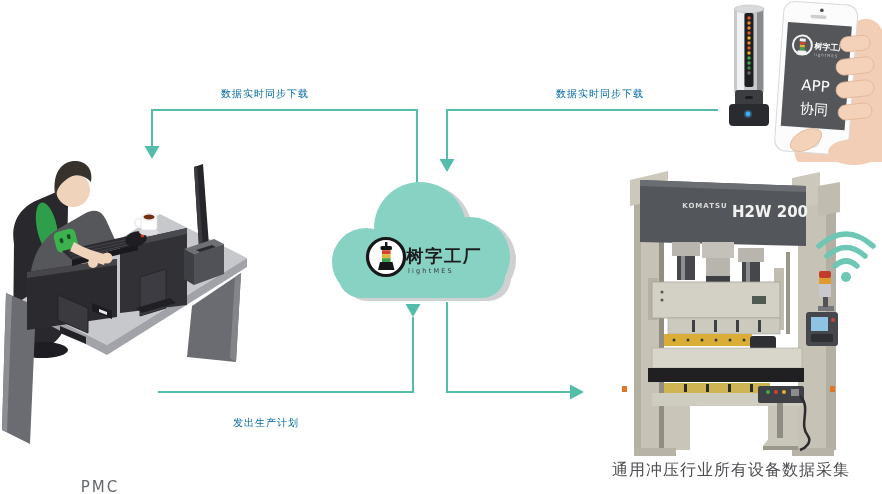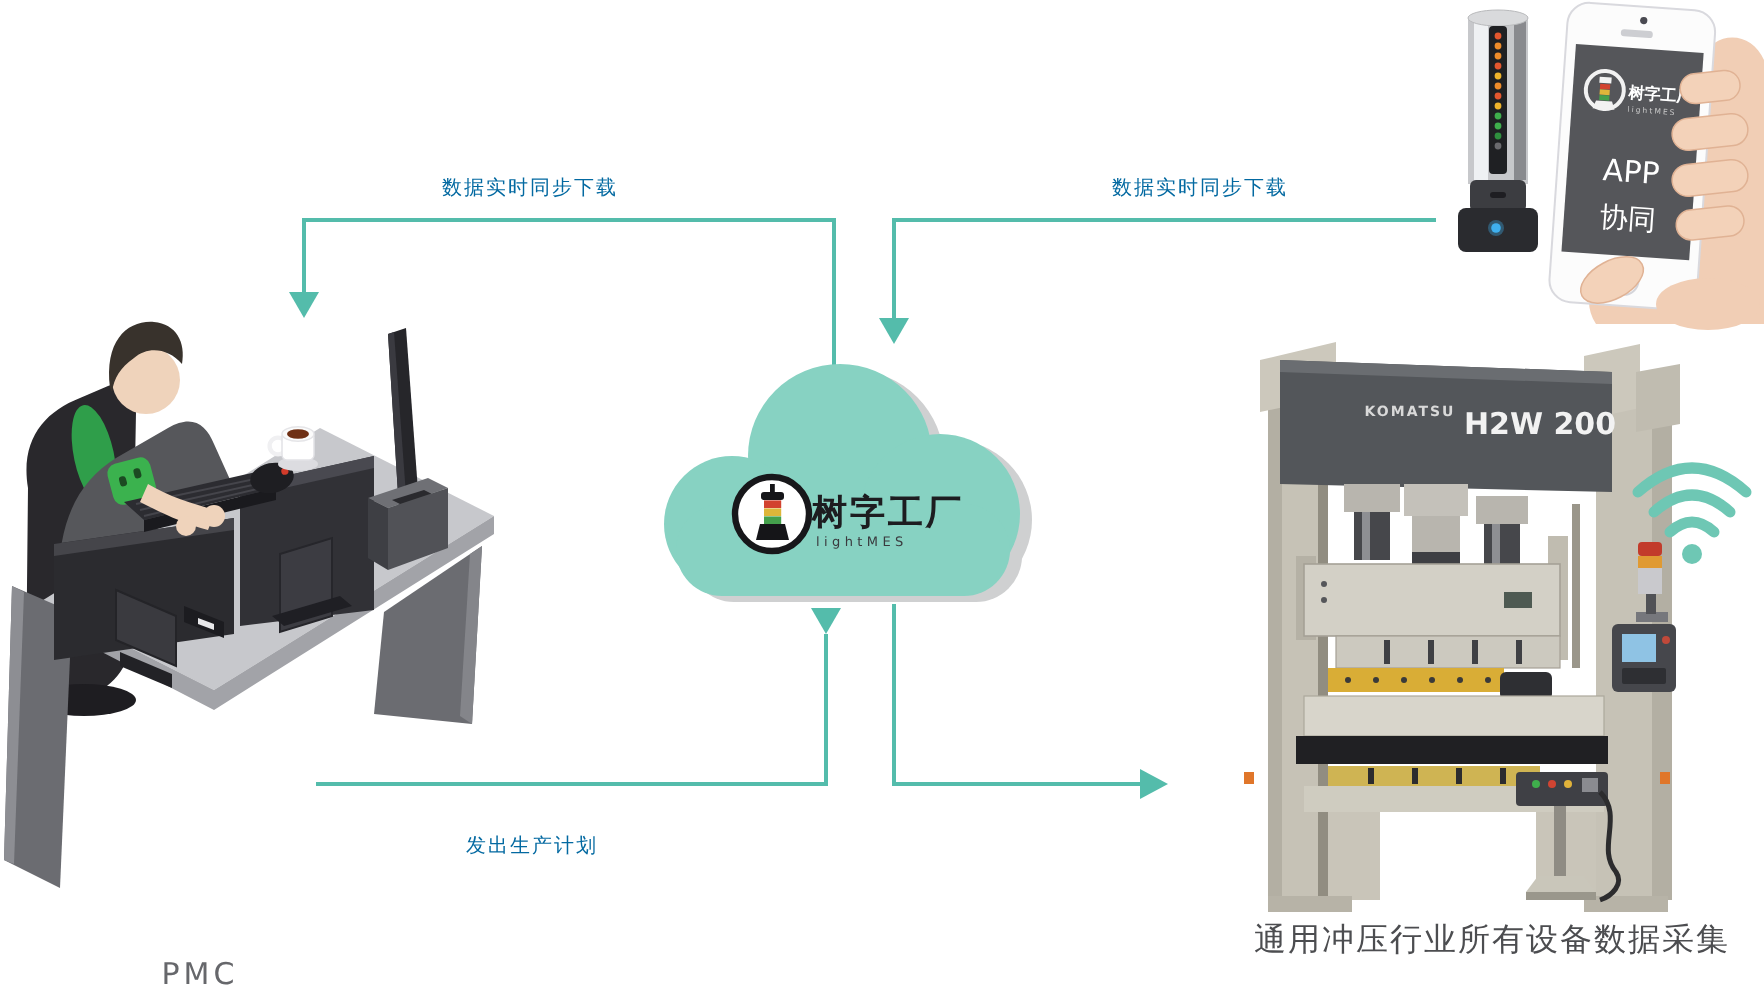--- a/index.html
+++ b/index.html
@@ -11,21 +11,21 @@
   .flow-label{
     position:absolute;transform:translateX(-50%);
     font-size:10px;color:#0369a1;letter-spacing:1px;white-space:nowrap;
   }
   .pmc-label{
     position:absolute;transform:translateX(-50%);
     font-size:15px;color:#66676b;letter-spacing:2px;font-weight:500;white-space:nowrap;
   }
   .caption{
     position:absolute;transform:translateX(-50%);
-    font-size:16px;color:#4c4d50;letter-spacing:1px;white-space:nowrap;margin-left:15px;
+    font-size:16px;color:#4c4d50;letter-spacing:1px;white-space:nowrap;
   }
   svg text{font-family:"DejaVu Sans","Liberation Sans",sans-serif;}
 </style>
 </head>
 <body>
 
 <div class="stage">
 
   <svg width="882" height="494" viewBox="0 0 882 494">
 

